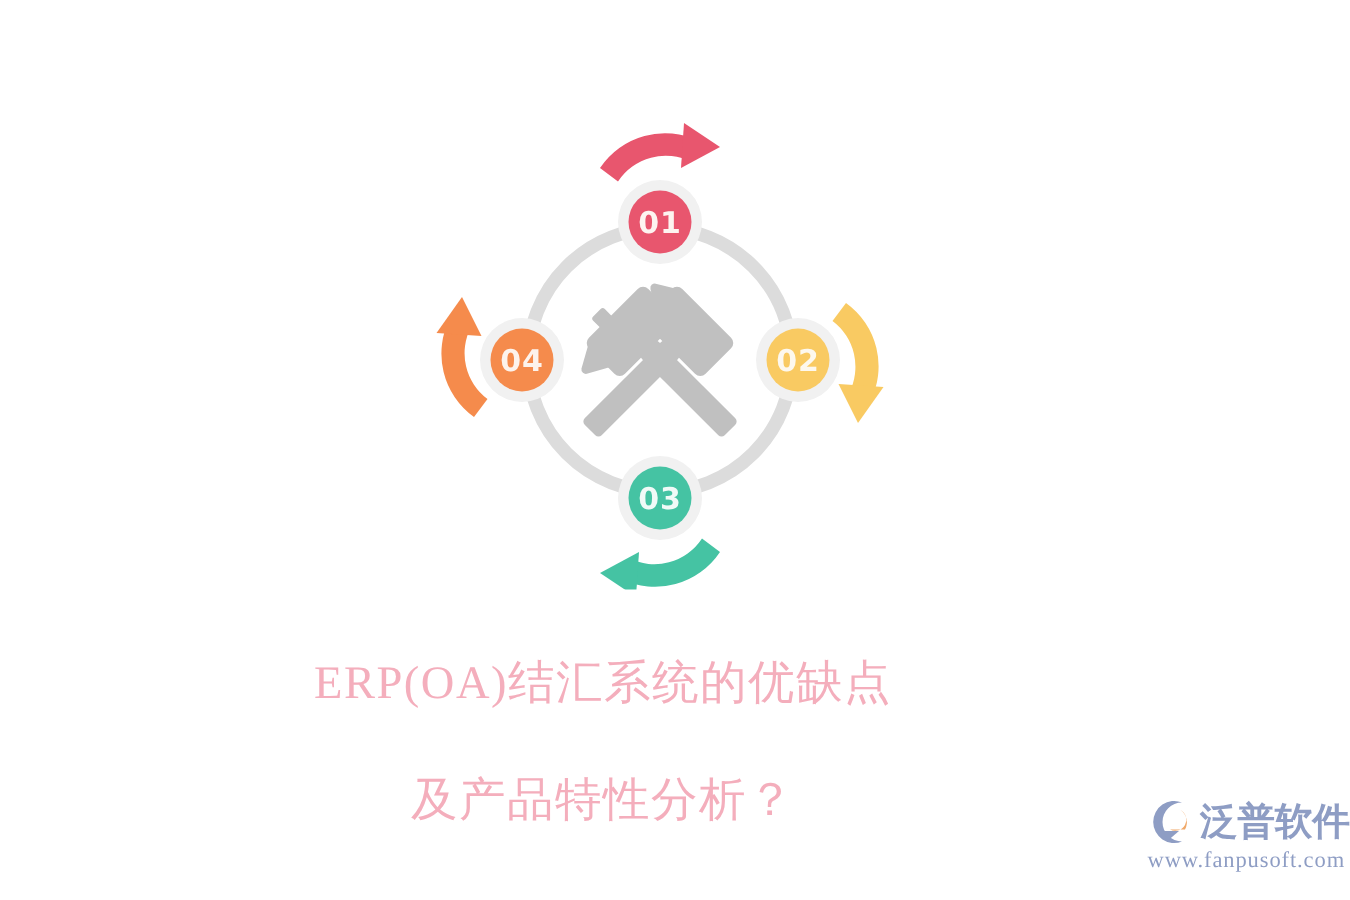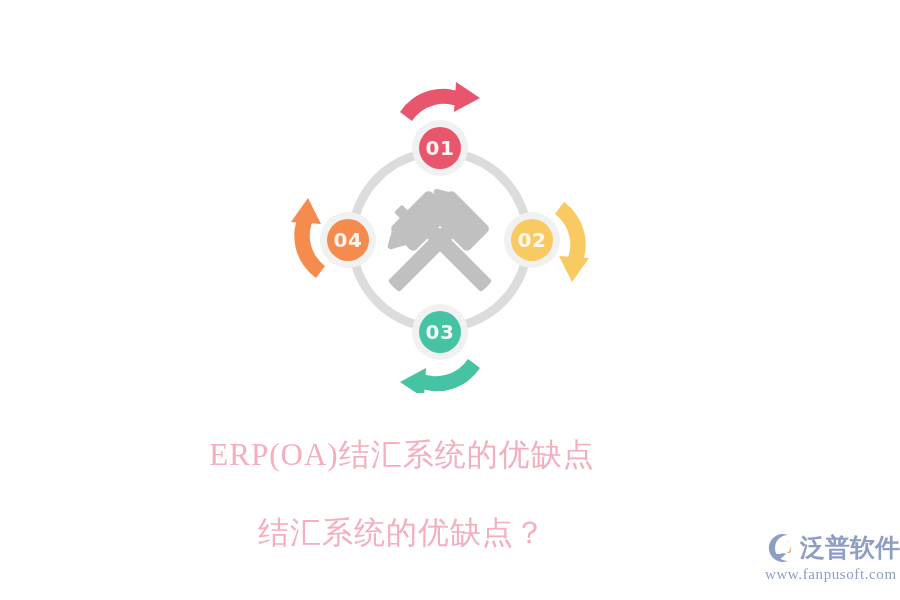--- a/index.html
+++ b/index.html
@@ -172,21 +172,21 @@
                  A 38 38 0 0 0 45 198
                  Z"></path>
         <path d="M11 154 L 28 130 L 41 156 Z"></path>
       </g>
 
     </svg>
   </div>
 
   <div class="title">
     <span class="title-line">ERP(OA)结汇系统的优缺点</span>
-    <span class="title-line">结汇系统的优缺点？</span>
+    <span class="title-line">及产品特性分析？</span>
   </div>
 
   <div class="logo">
     <div class="logo-row">
       <div class="logo-mark">
         <svg viewBox="0 0 32 32" width="32" height="32" xmlns="http://www.w3.org/2000/svg">
 
           <path d="M24 3 A14 14 0 1 0 24 29 A11.5 11.5 0 1 1 24 3 Z" fill="#8E9DC4"></path>
 
           <path d="M23 8 A10 10 0 0 1 26 21 L16 21 A7 7 0 0 0 23 8 Z" fill="#F0A868"></path>

